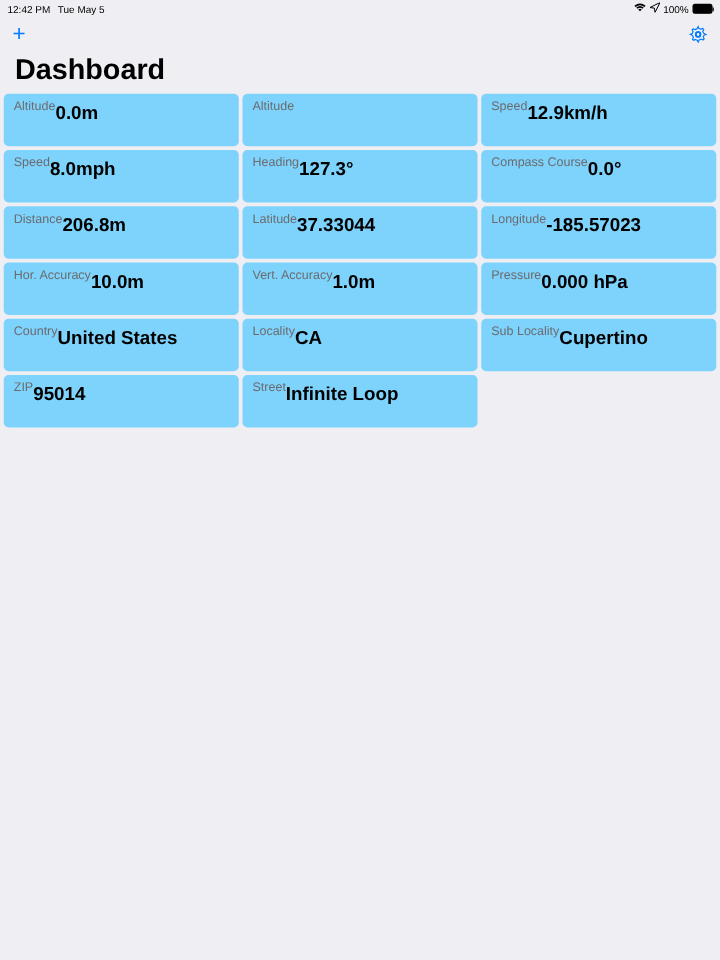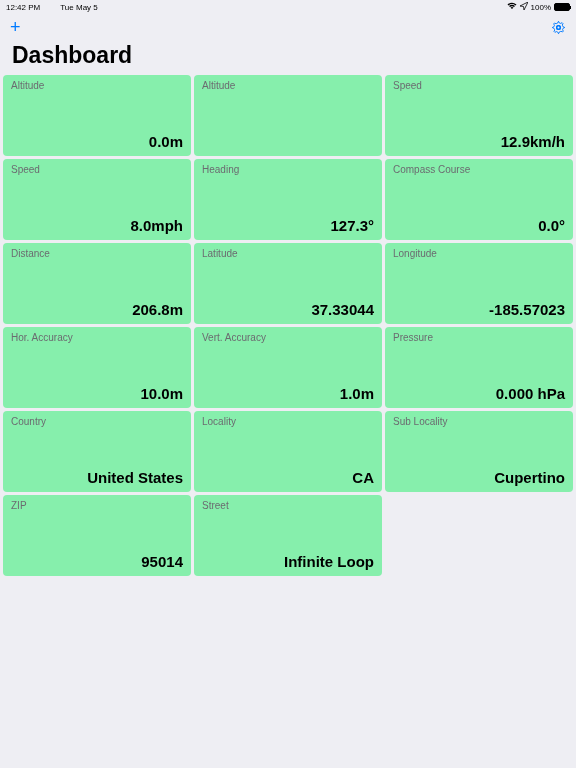--- a/index.html
+++ b/index.html
@@ -13,21 +13,21 @@
     .status-bar {
       height: 14px;
       display: flex;
       justify-content: space-between;
       align-items: center;
       padding: 0 6px;
       font-size: 8px;
       font-weight: 500;
       color: #000;
     }
-    .status-left { display: flex; gap: 20px; }
+    .status-left { display: flex; gap: 6px; }
     .status-right { display: flex; align-items: center; gap: 3px; }
     .wifi-icon, .loc-icon { font-size: 8px; }
     .battery {
       width: 16px;
       height: 8px;
       border: 1px solid #000;
       border-radius: 2px;
       position: relative;
       background: #000;
     }
@@ -66,27 +66,26 @@
       padding: 2px 12px 6px;
       color: #000;
     }
     .grid {
       display: grid;
       grid-template-columns: repeat(3, 1fr);
       gap: 3px;
       padding: 0 3px;
     }
     .tile {
-      background: #86efac;
+      background: #7dd3fc;
       border-radius: 4px;
       padding: 5px 8px 6px;
       min-height: 42px;
       display: flex;
-      flex-direction: column;
-      gap: 40px;
+      flex-direction: row;
     }
     .tile-label {
       font-size: 10px;
       color: #6b6b70;
       font-weight: 400;
     }
     .tile-value {
       font-size: 15px;
       font-weight: 600;
       color: #000;

